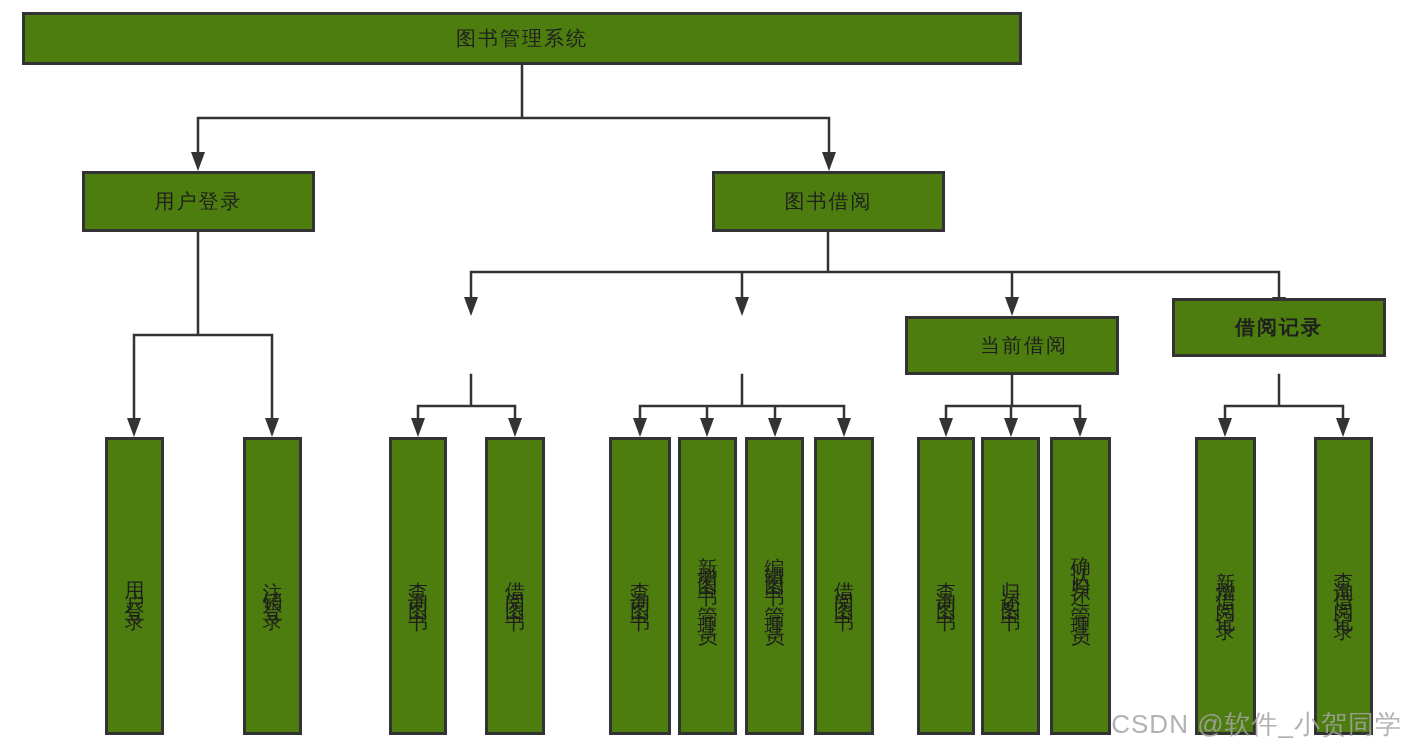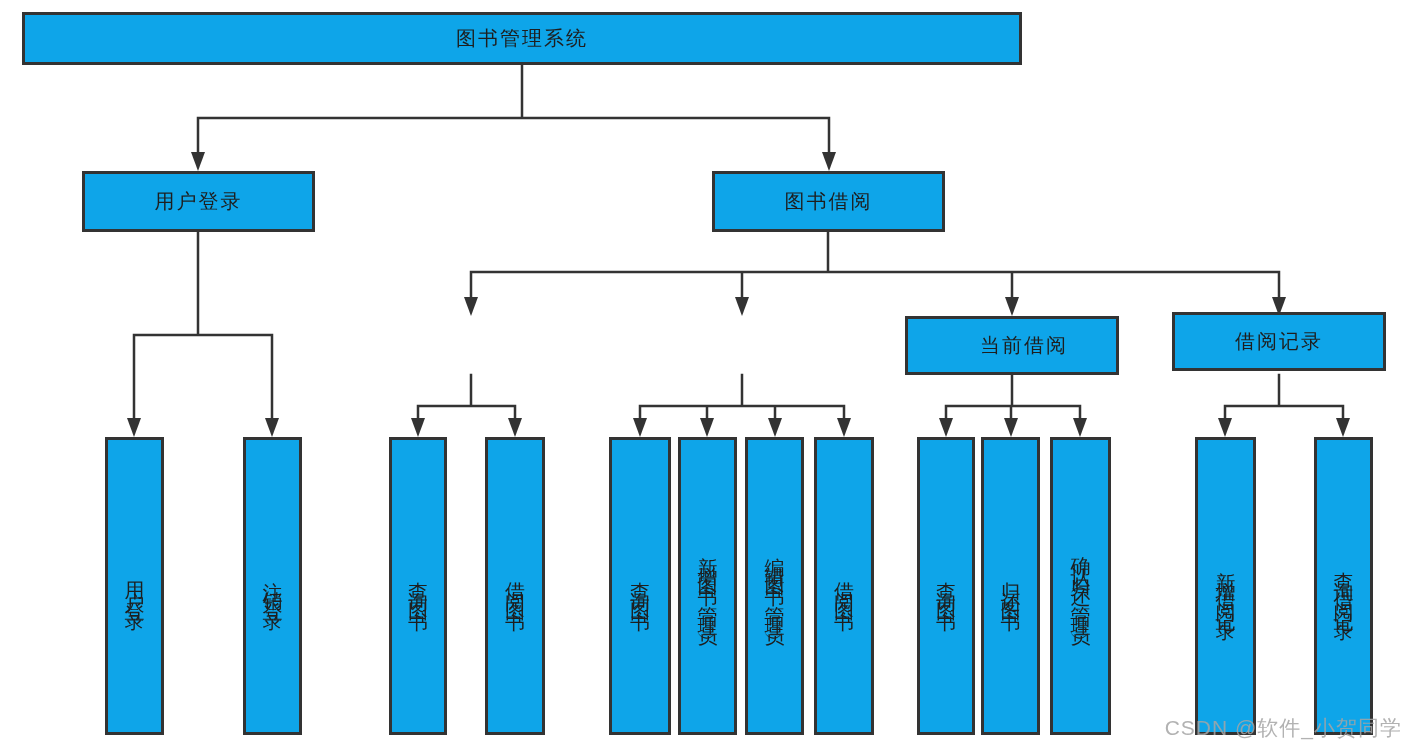--- a/index.html
+++ b/index.html
@@ -3,52 +3,52 @@
 <meta charset="utf-8">
 <style>
   html,body { margin:0; padding:0; background:#ffffff; }
   .canvas {
     position:relative; width:1405px; height:747px; background:#ffffff;
     font-family:"Liberation Sans", sans-serif; color:#1e1e1e; overflow:hidden;
   }
   svg.connectors { position:absolute; left:0; top:0; width:1405px; height:747px; }
   .box {
     position:absolute; box-sizing:border-box; border:3px solid #333333;
-    background:#0ea5e9; display:flex; align-items:center; justify-content:center;
+    background:#4d7c0f; display:flex; align-items:center; justify-content:center;
   }
   .hbox { font-size:20px; letter-spacing:2px; }
   .vtext {
     writing-mode:vertical-rl; text-orientation:mixed;
     font-size:20px; letter-spacing:10px; line-height:1.15; white-space:nowrap;
   }
   
   #root      { left:22px;  top:12px;  width:1000px; height:53px; }
   #b-user    { left:82px;  top:171px; width:233px;  height:61px; }
   #b-mgmt    { left:712px; top:171px; width:233px;  height:61px; }
   #c-new     { left:364px; top:316px; width:214px;  height:59px; }
   #c-borrow  { left:635px; top:316px; width:214px;  height:59px; }
   #c-current { left:905px; top:316px; width:214px;  height:59px;padding-left:24px; }
-  #c-records { left:1172px;top:312px; width:214px;  height:59px; }
+  #c-records { left:1172px;top:298px; width:214px;  height:59px;font-weight:bold; }
   .leaf { top:437px; height:298px; }
   #lf1  { left:105px;  width:59px; }
   #lf2  { left:243px;  width:59px; }
   #lf3  { left:389px;  width:58px; }
   #lf4  { left:485px;  width:60px; }
   #lf5  { left:609px;  width:62px; }
   #lf6  { left:678px;  width:59px; }
   #lf7  { left:745px;  width:59px; }
   #lf8  { left:814px;  width:60px; }
   #lf9  { left:917px;  width:58px; }
   #lf10 { left:981px;  width:59px; }
   #lf11 { left:1050px; width:61px; }
   #lf12 { left:1195px; width:61px; }
   #lf13 { left:1314px; width:59px; }
   .watermark {
     position:absolute; right:3px; bottom:5px; z-index:5;
-    font-size:21px; letter-spacing:1px; color:rgba(165,165,165,0.85);
+    font-size:26px; letter-spacing:1px; color:rgba(165,165,165,0.85);
   }
 </style>
 </head>
 <body>
 
 <div class="canvas">
 
   <svg class="connectors" viewBox="0 0 1405 747">
     <g stroke="#333333" stroke-width="2.5" fill="none" stroke-linecap="square">
 

